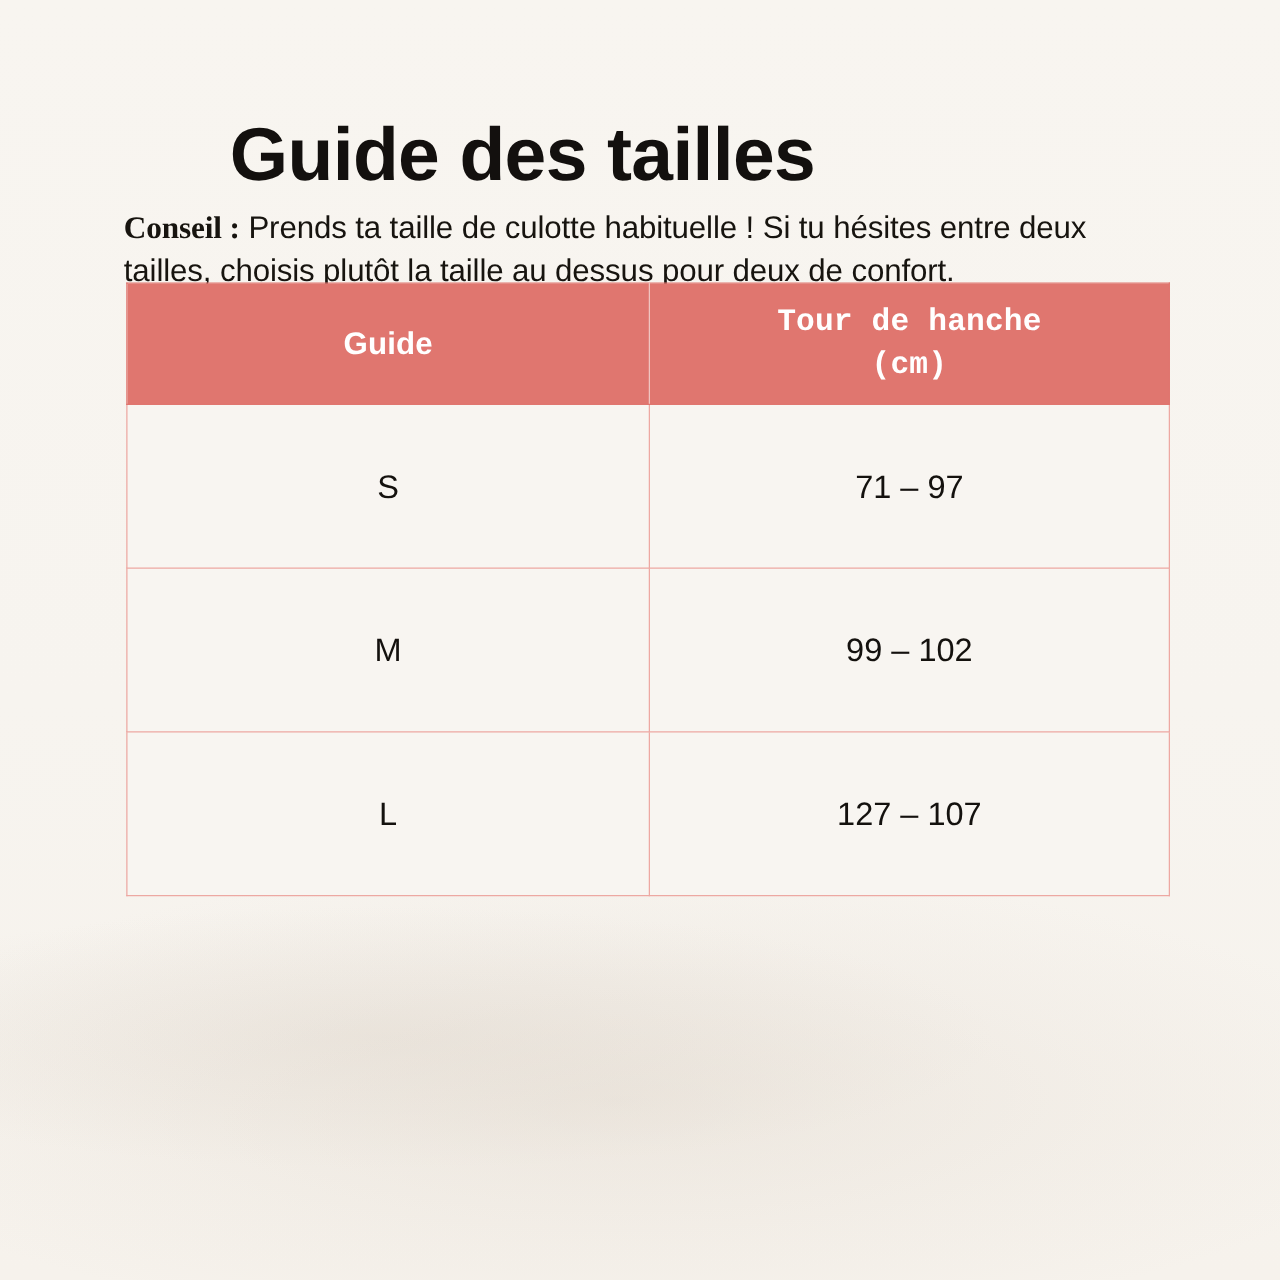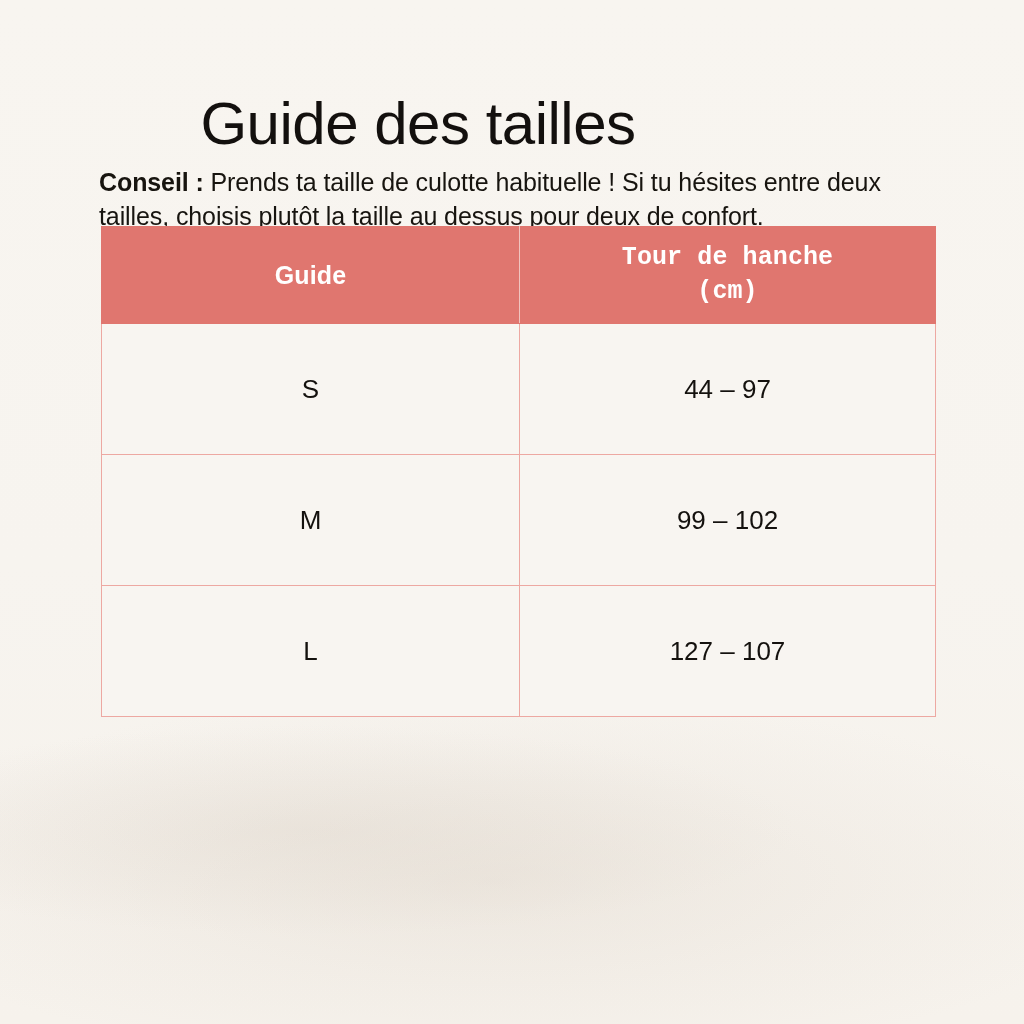--- a/index.html
+++ b/index.html
@@ -33,38 +33,39 @@
   }
 
   .title {
     position: absolute;
     top: 48px;
     left: 0;
     width: 836px;
     text-align: center;
     font-size: 60px;
     line-height: 72px;
-    font-weight: 400;
+    font-weight: 700;
     letter-spacing: -0.5px;
     color: #13100e;
   }
 
   .advice {
     position: absolute;
     top: 140px;
     left: 99px;
     width: 800px;
     font-size: 25px;
     line-height: 34px;
     color: #17140f;
     letter-spacing: -0.1px;
   }
 
   .advice-label {
     font-weight: 700;
+    font-family: Liberation Serif, serif;
   }
 
   
   .size-table {
     position: absolute;
     left: 101px;
     top: 226px;
     width: 834px;
     border-collapse: collapse;
     table-layout: fixed;
@@ -138,21 +139,21 @@
         <th>Guide</th>
         <th>
           <span class="hdr-line">Tour de hanche</span>
           <span class="hdr-line">(cm)</span>
         </th>
       </tr>
     </thead>
     <tbody>
       <tr>
         <td>S</td>
-        <td>44 – 97</td>
+        <td>71 – 97</td>
       </tr>
       <tr>
         <td>M</td>
         <td>99 – 102</td>
       </tr>
       <tr>
         <td>L</td>
         <td>127 – 107</td>
       </tr>
     </tbody>

